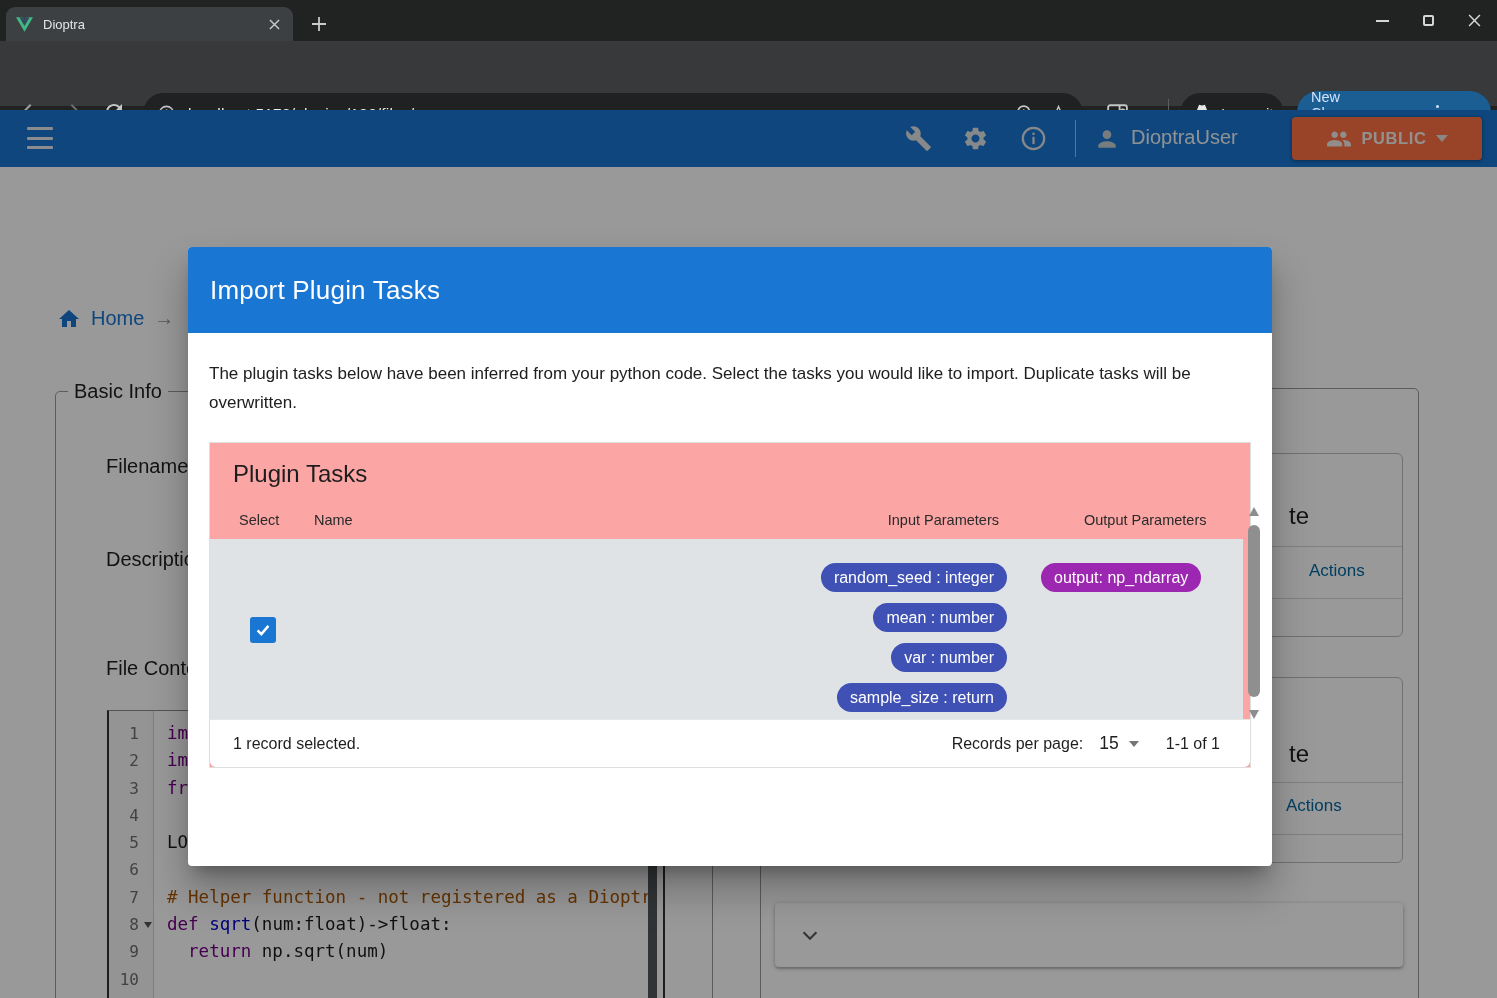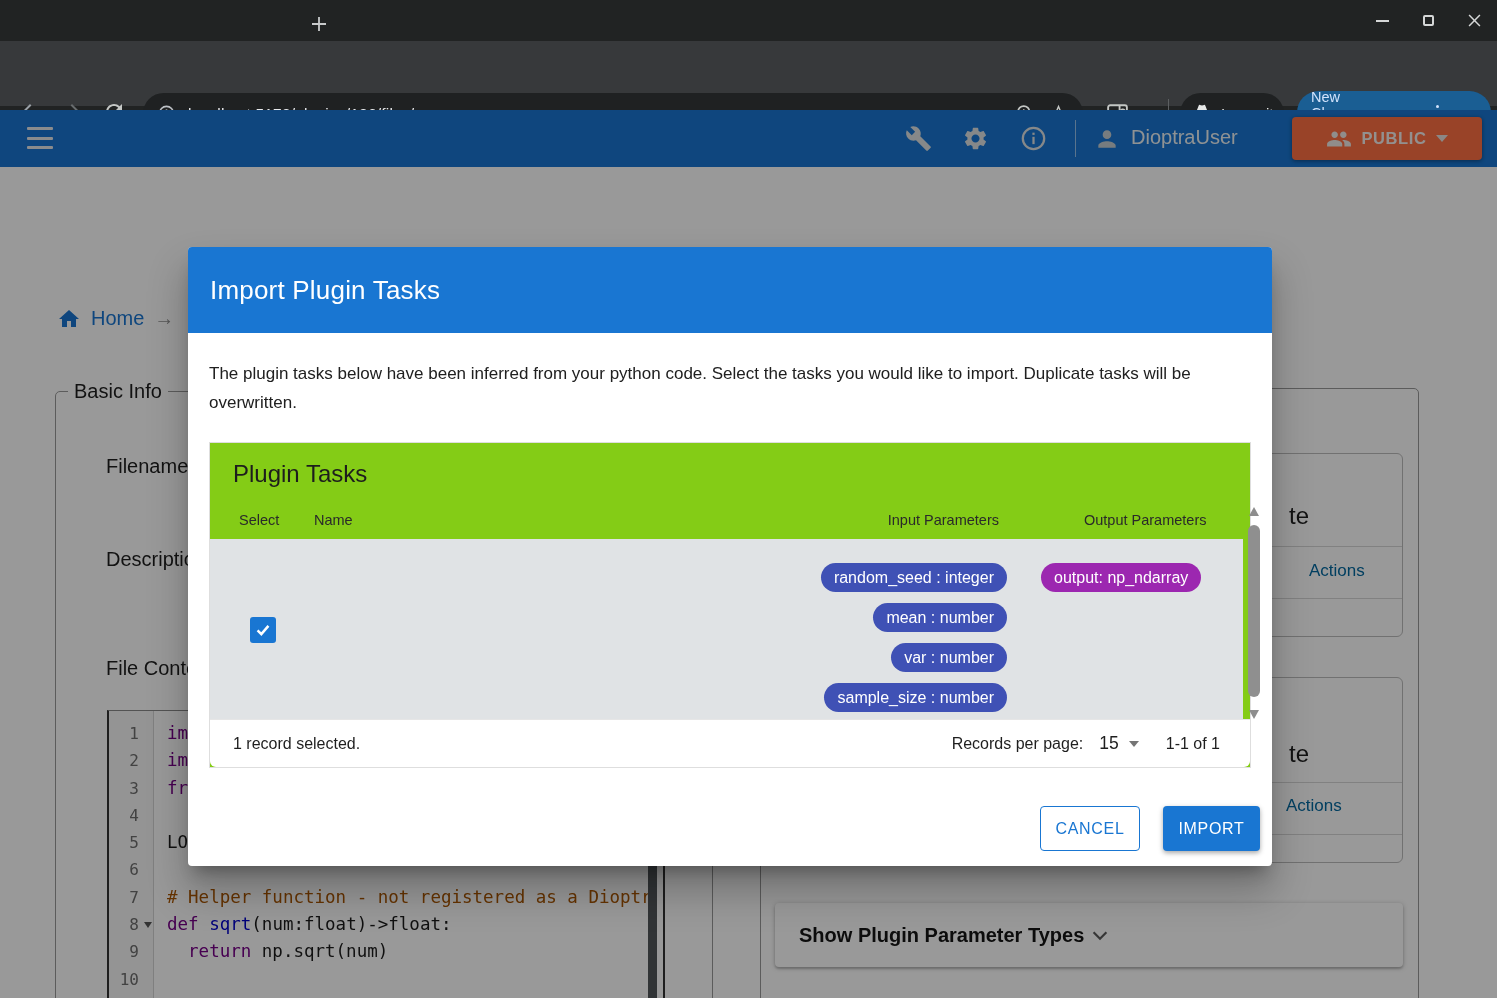--- a/index.html
+++ b/index.html
@@ -81,21 +81,21 @@
   .expansion{position:absolute;left:775px;top:793px;width:628px;height:64px;background:#fff;border-radius:4px;box-shadow:0 1px 5px rgba(0,0,0,.25),0 2px 2px rgba(0,0,0,.16);display:flex;align-items:center;padding:0 24px}
   .expansion span{font-size:20px;font-weight:bold;color:#141414;flex:1}
 
   .backdrop{position:absolute;inset:0;background:rgba(0,0,0,.40)}
 
   
   .modal{position:absolute;left:188px;top:137px;width:1084px;height:619px;background:#fff;border-radius:4px;box-shadow:0 11px 15px -7px rgba(0,0,0,.3),0 24px 38px 3px rgba(0,0,0,.24);overflow:hidden}
   .modal-header{height:86px;background:var(--primary);display:flex;align-items:center;padding:0 22px}
   .modal-header span{color:#fff;font-size:26px;font-weight:500;letter-spacing:.2px}
   .modal-desc{margin:26px 21px 0;width:1010px;font-size:17px;line-height:29px;color:#202020}
-  .ptcard{position:relative;margin:25px 21px 4px;height:326px;border:1px solid #dedede;border-radius:0;background:#84cc16}
+  .ptcard{position:relative;margin:25px 21px 4px;height:326px;border:1px solid #dedede;border-radius:0;background:#fca5a5}
   .pt-title{position:absolute;top:17px;left:23px;font-size:24px;color:#1d1d1d}
   .pt-col{position:absolute;top:69px;font-size:14.5px;color:#2a2a2a}
   .pt-row{position:absolute;top:96px;left:0;width:1033px;height:182px;background:#e0e3e5}
   .checkbox{position:absolute;left:40px;top:78px;width:26px;height:26px;background:var(--primary);border-radius:3px;display:flex;align-items:center;justify-content:center;cursor:pointer}
   .row-name{position:absolute;left:104px;top:79px;font-size:19px;color:#1b1b1b}
   .chips-in{position:absolute;top:24px;right:236px;display:flex;flex-direction:column;align-items:flex-end;gap:11px}
   .chip{height:29px;display:inline-flex;align-items:center;padding:0 13px;border-radius:14.5px;color:#fff;font-size:16px;white-space:nowrap}
   .chip-input{background:var(--chip-input)}
   .chip-output{background:var(--chip-output)}
   .chips-out{position:absolute;left:831px;top:24px;display:flex;flex-direction:column;gap:11px}
@@ -115,20 +115,34 @@
   .btn-import{width:97px;background:var(--primary);border:none;color:#fff;box-shadow:0 2px 5px rgba(0,0,0,.35)}
   svg{display:block}
 </style>
 </head>
 <body>
 
 <div class="stage">
 
   <div class="chrome">
     <div class="tabstrip">
+      <div class="tab">
+        <span>
+          <svg width="17" height="15" viewBox="0 0 261 226">
+              <path fill="#41b883" d="M161 0l-30.5 53L100 0H0l130.5 226L261 0z"></path>
+              <path fill="#35495e" d="M161 0l-30.5 53L100 0H52l78.5 136L209 0z"></path>
+            </svg>
+        </span>
+        <span class="tab-title">Dioptra</span>
+        <span class="tab-close">
+          <svg width="11" height="11" viewBox="0 0 12 12">
+              <path d="M1 1l10 10M11 1L1 11" stroke="#c8cacb" stroke-width="1.6"></path>
+            </svg>
+        </span>
+      </div>
       <div class="newtab">
         <svg width="14" height="14" viewBox="0 0 14 14">
             <path d="M7 0v14M0 7h14" stroke="#c8cacb" stroke-width="1.8"></path>
           </svg>
       </div>
       <div class="wincontrols">
         <span class="winbtn">
             <i class="win-min"></i>
           </span>
         <span class="winbtn">
@@ -302,21 +316,20 @@
     </div>
 
     <div class="mini-card" style="top:567px;height:186px">
       <span class="mini-te" style="left:516px;top:62px">te</span>
       <span class="divider" style="top:104px"></span>
       <span class="mini-actions" style="left:513px;top:118px">Actions</span>
       <span class="divider" style="top:156px"></span>
     </div>
 
     <div class="expansion">
-      <span>Show Plugin Parameter Types</span>
       <span>
         <svg width="22" height="22" viewBox="0 0 24 24">
             <path d="M5 9l7 7 7-7" fill="none" stroke="#5a5a5a" stroke-width="2.4"></path>
           </svg>
       </span>
     </div>
 
     <div class="backdrop"></div>
 
     <div class="modal">
@@ -336,21 +349,21 @@
         <div class="pt-row">
           <span class="checkbox">
             <svg width="20" height="20" viewBox="0 0 24 24">
                 <path d="M5.5 12.5l4.5 4.5 8.5-10" fill="none" stroke="#fff" stroke-width="3"></path>
               </svg>
           </span>
           <div class="chips-in" id="chips-in">
               <span class="chip chip-input">random_seed : integer</span>
               <span class="chip chip-input">mean : number</span>
               <span class="chip chip-input">var : number</span>
-              <span class="chip chip-input">sample_size : number</span>
+              <span class="chip chip-input">sample_size : return</span>
             </div>
           <div class="chips-out" id="chips-out">
               <span class="chip chip-output">output: np_ndarray</span>
             </div>
         </div>
 
         <div class="scrollcol">
           <span class="arr-up"></span>
           <span class="scroll-thumb"></span>
           <span class="arr-down"></span>
@@ -360,20 +373,16 @@
           <span class="pt-selected">1 record selected.</span>
           <span class="pt-right">
             <span>Records per page:</span>
             <span class="rpp-value">15</span>
             <span class="rpp-caret"></span>
             <span class="pt-range">1-1 of 1</span>
           </span>
         </div>
       </div>
 
-      <div class="modal-actions">
-        <button class="btn btn-cancel">CANCEL</button>
-        <button class="btn btn-import">IMPORT</button>
-      </div>
     </div>
 
   </div>
 </div>
 
 </body></html>

